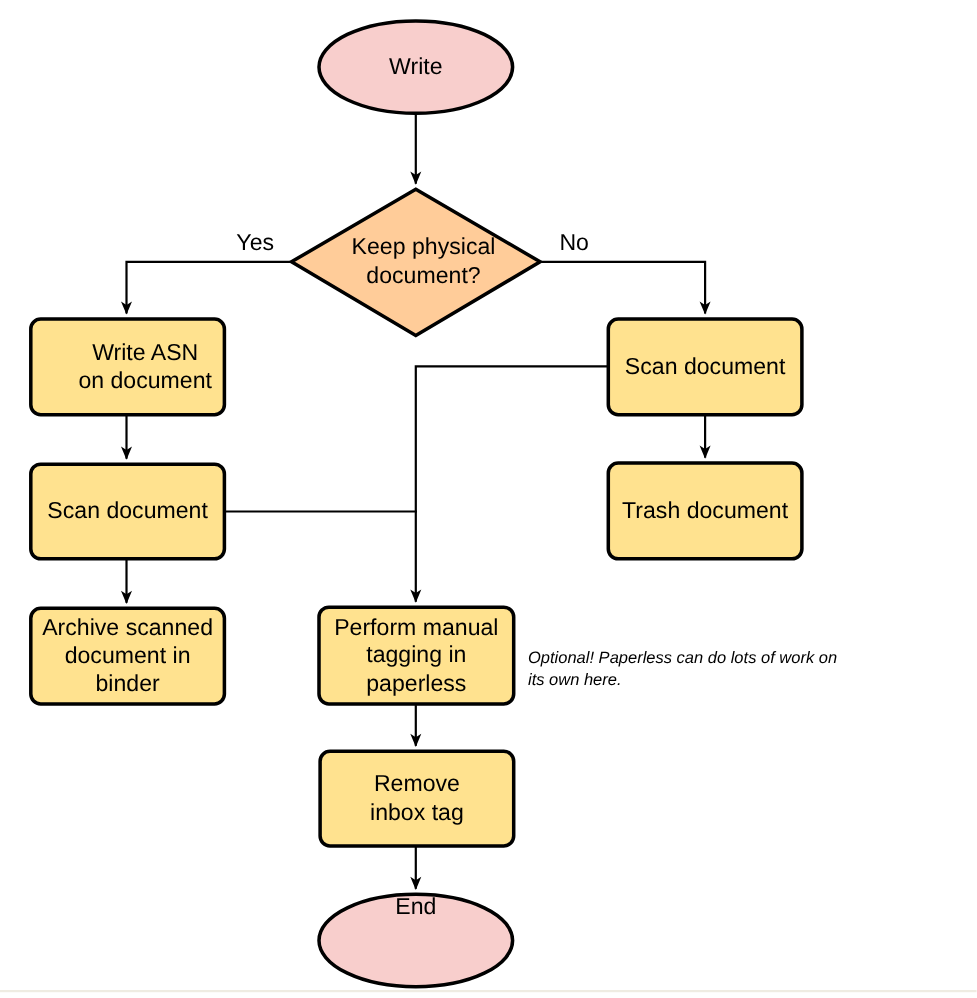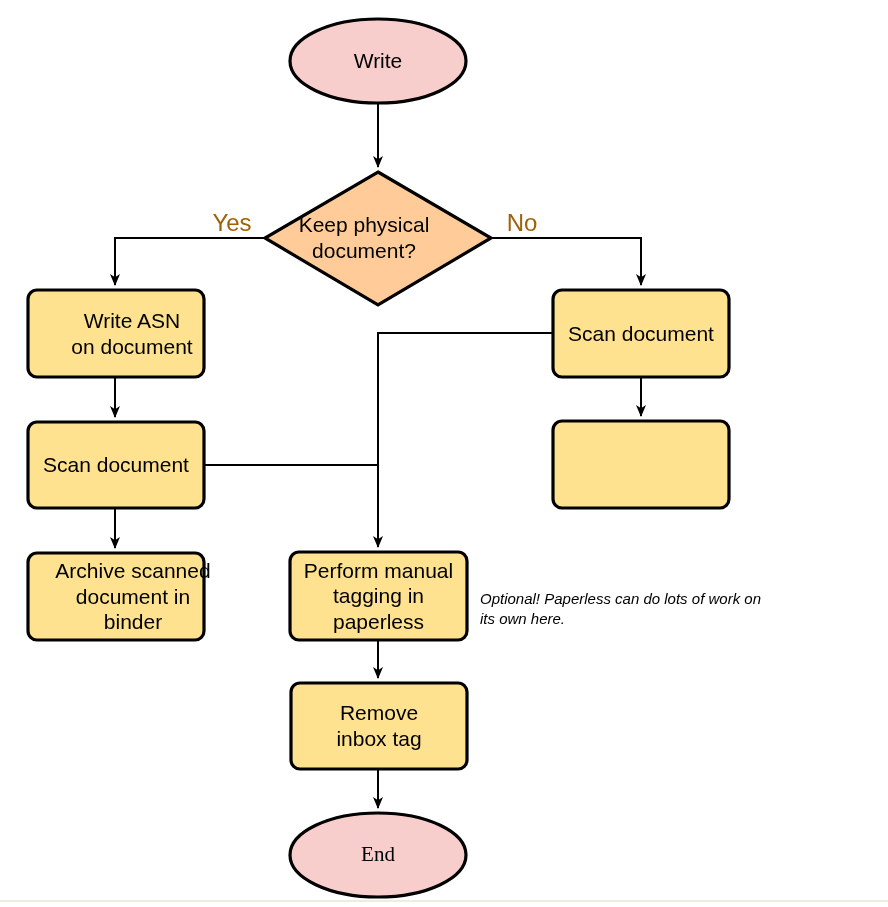--- a/index.html
+++ b/index.html
@@ -20,22 +20,22 @@
     align-items: center;
     justify-content: center;
     text-align: center;
     white-space: pre-line;
     font-size: 21px;
     line-height: 1.22;
     color: #000000;
   }
   .edge-label {
     position: absolute;
-    font-size: 24px;
-    color: #a16207;
+    font-size: 21px;
+    color: #000000;
     text-align: center;
   }
   .note {
     position: absolute;
     left: 480px;
     top: 589px;
     width: 408px;
     font-size: 15px;
     font-style: italic;
     line-height: 1.33;
@@ -85,43 +85,44 @@
       <rect class="shape" x="553" y="290" width="176" height="87" rx="9" fill="#ffe28f"></rect>
       <rect class="shape" x="553" y="421" width="176" height="87" rx="9" fill="#ffe28f"></rect>
       <rect class="shape" x="290" y="552" width="177" height="88" rx="9" fill="#ffe28f"></rect>
       <rect class="shape" x="291" y="683" width="176" height="86" rx="9" fill="#ffe28f"></rect>
       <ellipse class="shape" cx="378" cy="855" rx="88" ry="42" fill="#f8cecc"></ellipse>
     </g>
   </svg>
 
   <div class="node-label" style="left:290px; top:19px; width:176px; height:84px;">Write</div>
 
-  <div class="node-label" style="left:264px; top:196px; width:200px; height:84px;">Keep physical
+  <div class="node-label" style="left:285px; top:196px; width:200px; height:84px;">Keep physical
 document?</div>
 
   <div class="node-label" style="left:28px; top:290px; width:208px; height:87px;">Write ASN
 on document</div>
 
   <div class="node-label" style="left:28px; top:422px; width:176px; height:86px;">Scan document</div>
 
-  <div class="node-label" style="left:28px; top:553px; width:176px; height:87px;margin-left:17px;">Archive scanned
+  <div class="node-label" style="left:28px; top:553px; width:176px; height:87px;">Archive scanned
 document in
 binder</div>
 
   <div class="node-label" style="left:553px; top:290px; width:176px; height:87px;">Scan document</div>
 
+  <div class="node-label" style="left:553px; top:421px; width:176px; height:87px;">Trash document</div>
 
   <div class="node-label" style="left:290px; top:552px; width:177px; height:88px;">Perform manual
 tagging in
 paperless</div>
 
   <div class="node-label" style="left:291px; top:683px; width:176px; height:86px;">Remove
 inbox tag</div>
 
-  <div class="node-label" style="left:290px; top:813px; width:176px; height:84px;font-family:Liberation Serif, serif;">End</div>
+  <div class="node-label" style="left:290px; top:783px; width:176px; height:84px;">End</div>
 
   <div class="edge-label" style="left:206px; top:209px; width:52px;">Yes</div>
 
   <div class="edge-label" style="left:504px; top:209px; width:36px;text-align:center;">No</div>
 
   <div class="note">Optional! Paperless can do lots of work on
 its own here.</div>
 
   <div class="bottom-hairline"></div>
 </div>

